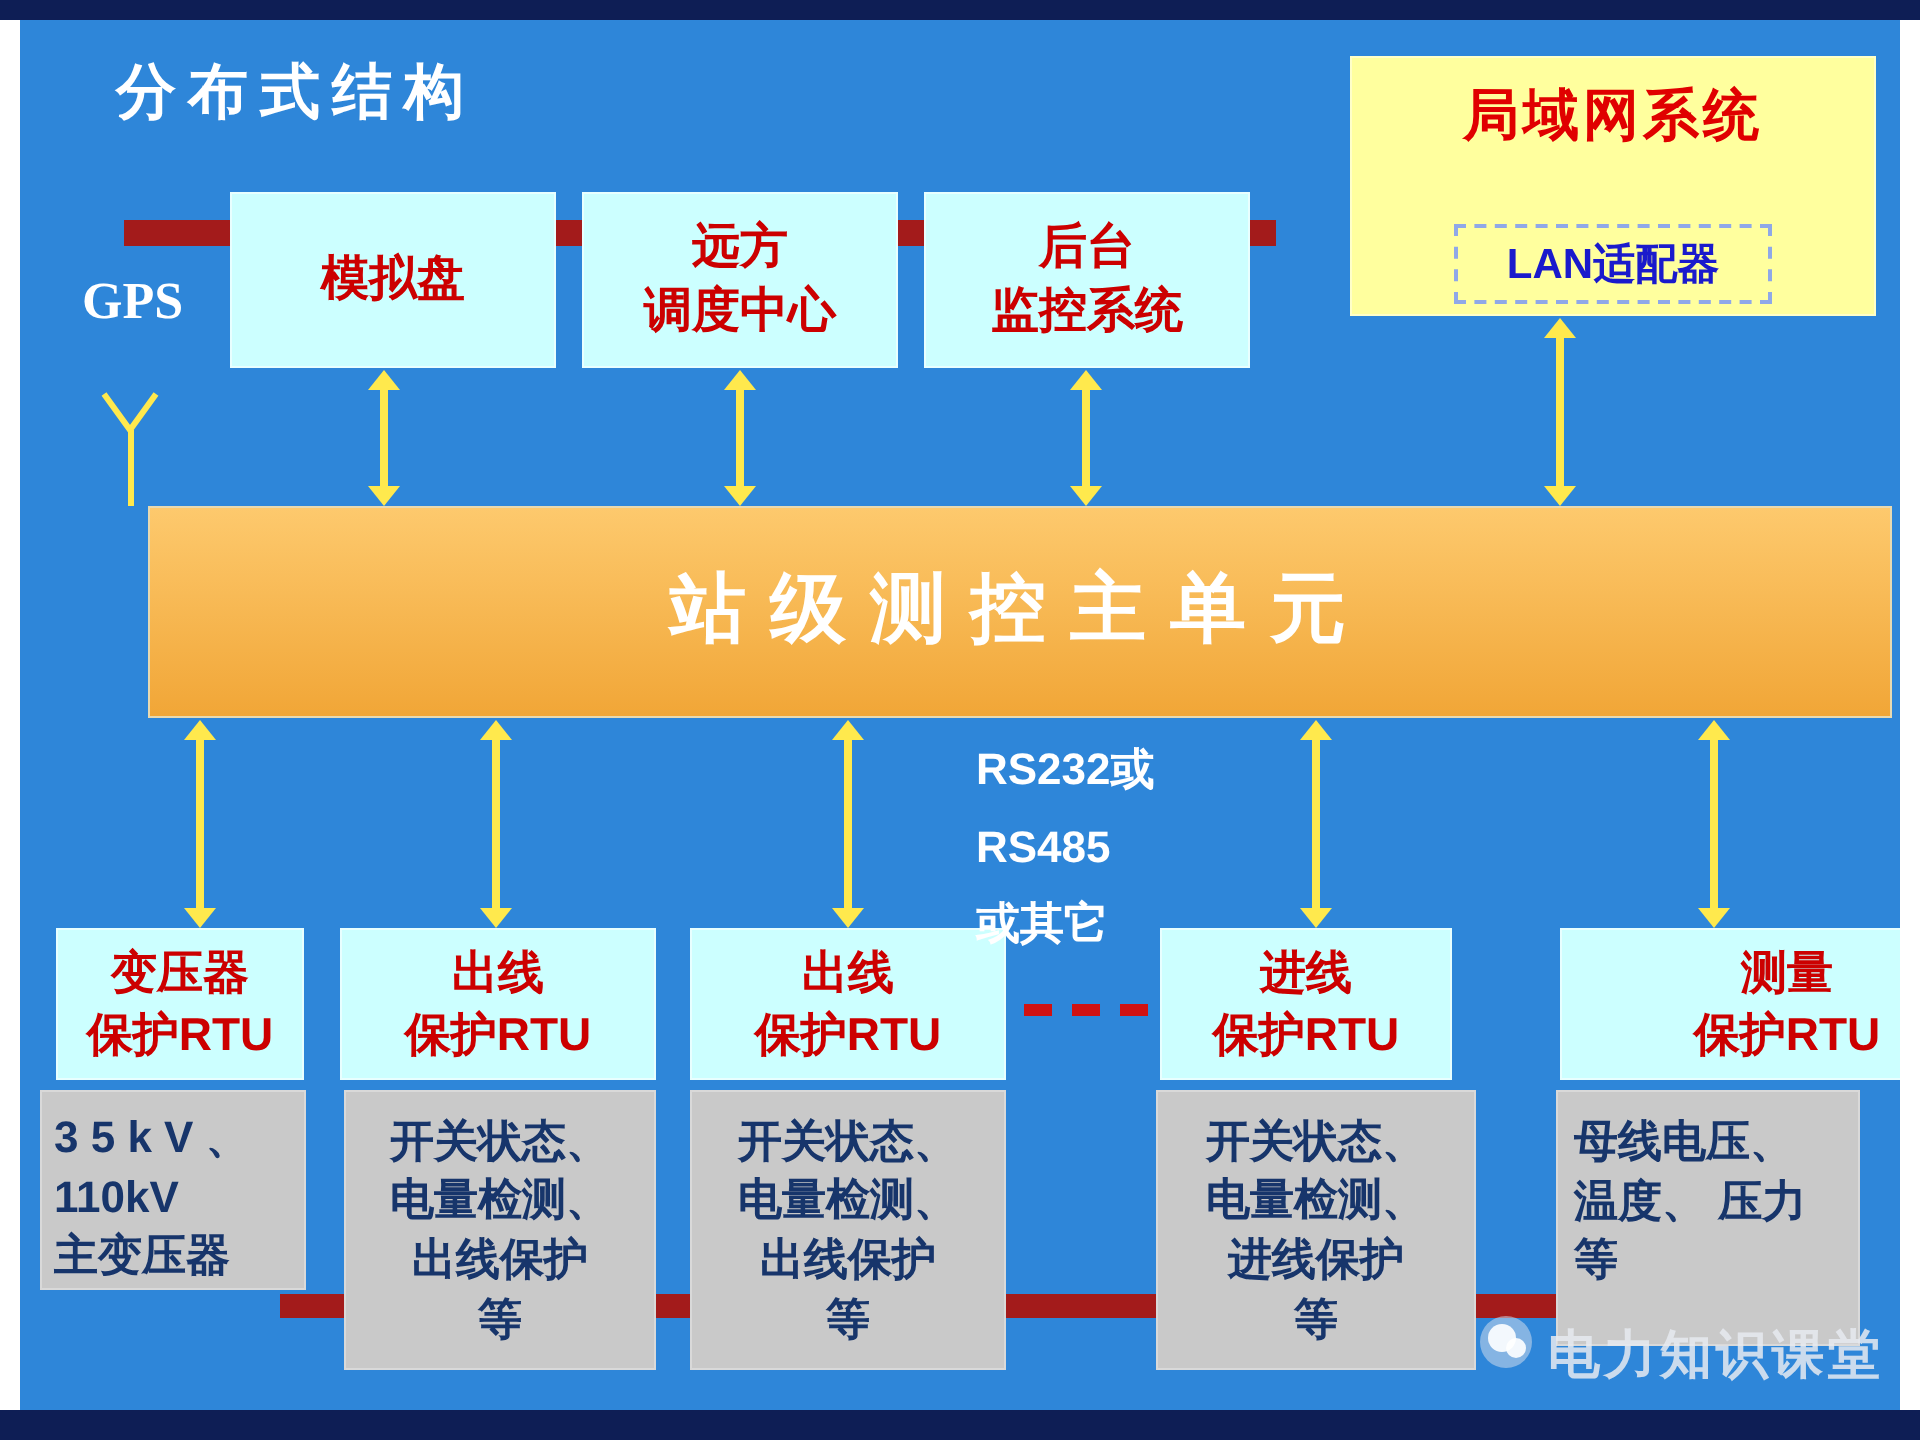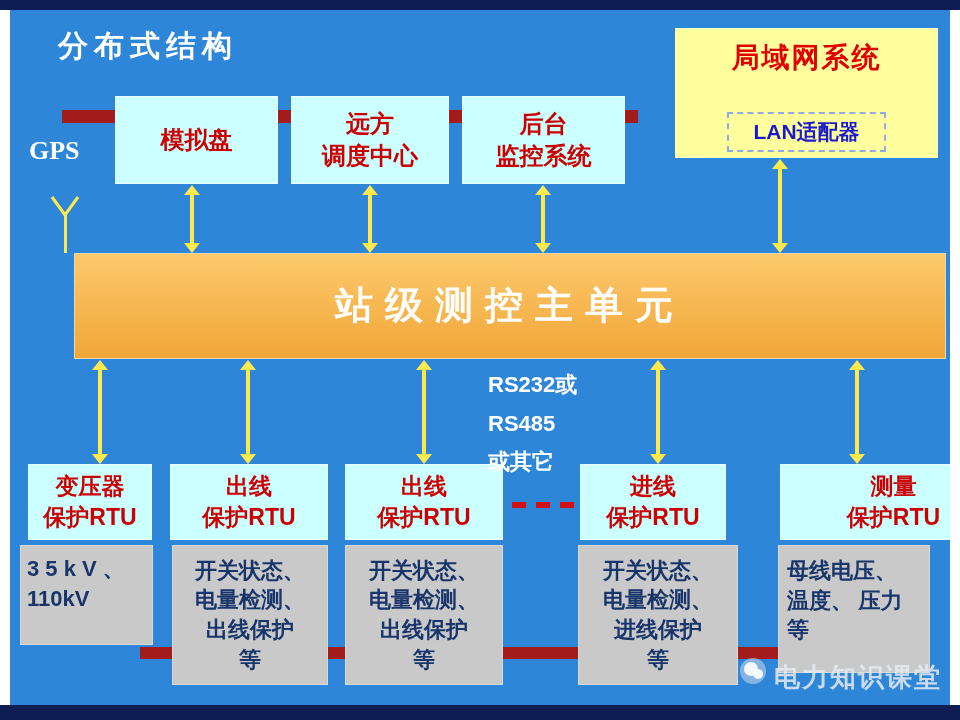--- a/index.html
+++ b/index.html
@@ -5,21 +5,21 @@
   html,body{margin:0;padding:0;}
   body{
     width:960px;height:720px;position:relative;background:#ffffff;
     font-family:"Liberation Sans", sans-serif;overflow:hidden;
   }
   .navy-top{position:absolute;left:0;top:0;width:960px;height:10px;background:#0e1e55;}
   .navy-bottom{position:absolute;left:0;top:705px;width:960px;height:15px;background:#0e1e55;}
   .slide{position:absolute;left:10px;top:10px;width:940px;height:695px;background:#2e86d9;overflow:hidden;}
 
   .title{position:absolute;left:48px;top:16px;color:#ffffff;font-size:30px;font-weight:bold;letter-spacing:6px;z-index:3;}
-  .gps{position:absolute;left:19px;top:126px;color:#ffffff;font-size:26px;font-weight:bold;
+  .gps{position:absolute;left:31px;top:126px;color:#ffffff;font-size:26px;font-weight:bold;
        font-family:"Liberation Serif", serif;z-index:3;}
 
   .bar{position:absolute;background:#a31b1b;z-index:1;}
   .bar-top{left:52px;top:100px;width:576px;height:13px;}
   .bar-bottom{left:130px;top:637px;width:660px;height:12px;}
 
   .box{position:absolute;box-sizing:border-box;text-align:center;display:flex;flex-direction:column;justify-content:center;z-index:2;}
   .ln{display:block;line-height:1.35;}
 
   .cyan{background:#ccffff;border:1px solid #e8ffff;color:#cc0000;font-weight:bold;}
@@ -45,21 +45,21 @@
   #rt1{left:160px;width:158px;}
   #rt2{left:335px;width:158px;}
   #rt3{left:570px;width:146px;}
   #rt4{left:770px;width:184px;padding-left:43px;}
 
   .gray{background:#c9c9c9;border:1px solid #d9d9d9;color:#17356b;font-weight:bold;font-size:22px;top:535px;}
   #gb0{left:10px;width:133px;height:100px;justify-content:flex-start;padding:8px 4px 0 6px;text-align:left;}
   #gb1{left:162px;width:156px;height:140px;}
   #gb2{left:335px;width:158px;height:140px;}
   #gb3{left:568px;width:160px;height:140px;}
-  #gb4{left:768px;width:152px;height:128px;justify-content:flex-start;padding:10px 4px 0 8px;text-align:left;font-family:Liberation Serif, serif;}
+  #gb4{left:768px;width:152px;height:128px;justify-content:flex-start;padding:10px 4px 0 8px;text-align:left;}
 
   .varrow{position:absolute;width:16px;z-index:2;}
   .varrow .shaft{position:absolute;left:6px;top:7px;bottom:7px;width:4px;background:#ffe94d;}
   .varrow::before{content:"";position:absolute;top:0;left:0;width:0;height:0;
       border-left:8px solid transparent;border-right:8px solid transparent;border-bottom:10px solid #ffe94d;}
   .varrow::after{content:"";position:absolute;bottom:0;left:0;width:0;height:0;
       border-left:8px solid transparent;border-right:8px solid transparent;border-top:10px solid #ffe94d;}
 
   .gps-antenna{position:absolute;left:40px;top:185px;z-index:2;}
   .gps-stem{position:absolute;left:54px;top:205px;width:3px;height:38px;background:#ffe94d;z-index:2;}
@@ -168,20 +168,21 @@
   <div class="box cyan rtubox" id="rt4">
     <span class="ln">测量</span>
     <span class="ln">保护RTU</span>
   </div>
 
   <div class="dashed-link"></div>
 
   <div class="box gray" id="gb0">
     <span class="ln">3 5 k V 、</span>
     <span class="ln">110kV</span>
+    <span class="ln">主变压器</span>
   </div>
   <div class="box gray" id="gb1">
     <span class="ln">开关状态、</span>
     <span class="ln">电量检测、</span>
     <span class="ln">出线保护</span>
     <span class="ln">等</span>
   </div>
   <div class="box gray" id="gb2">
     <span class="ln">开关状态、</span>
     <span class="ln">电量检测、</span>

